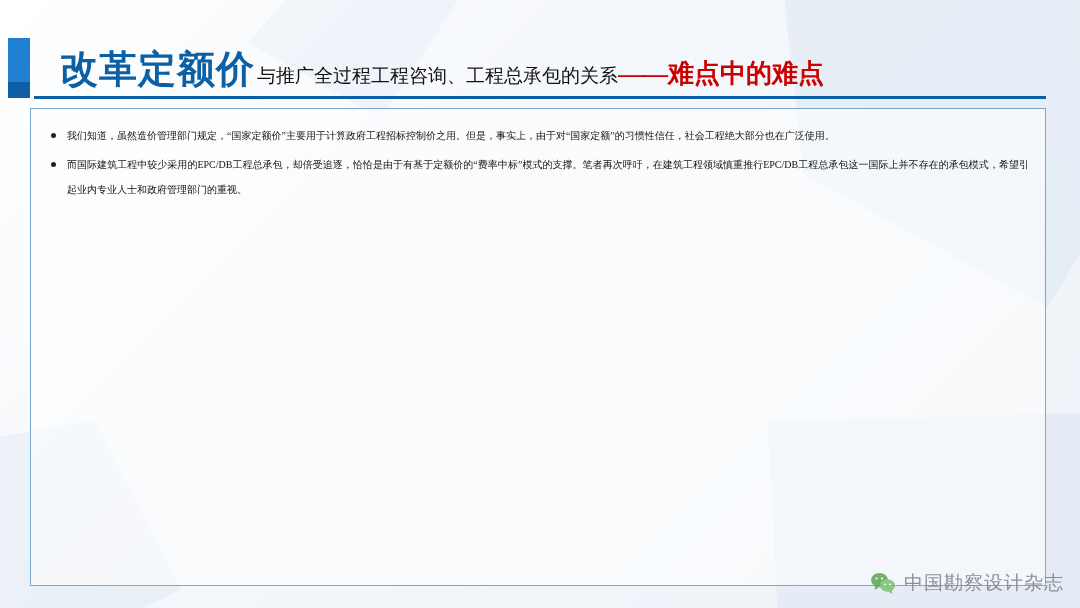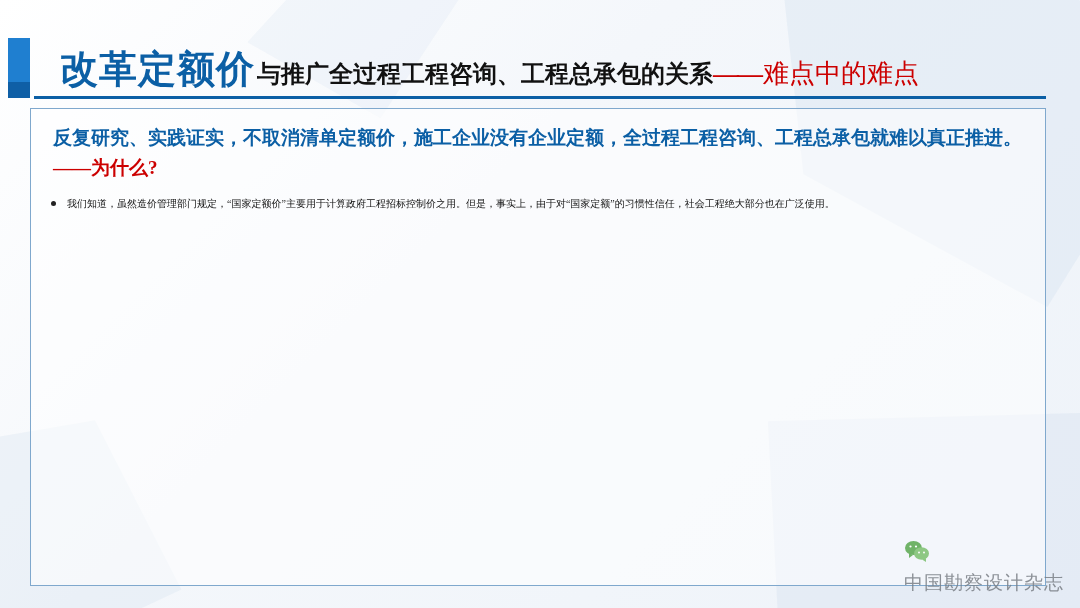--- a/index.html
+++ b/index.html
@@ -86,36 +86,36 @@
   }
   .title-main {
     font-family: "Liberation Serif", serif;
     font-weight: bold;
     font-size: 38px;
     color: #0b5fa5;
     letter-spacing: 1px;
   }
   .title-sub {
     font-family: "Liberation Serif", serif;
-    font-weight: bold;
-    font-size: 24px;
+    font-weight: normal;
+    font-size: 19px;
     color: #111111;
     margin-left: 2px;
   }
   .title-dash {
     font-family: "Liberation Serif", serif;
     font-weight: bold;
     font-size: 26px;
     color: #cc0000;
     margin-left: 0px;
     letter-spacing: -2px;
   }
   .title-accent {
     font-family: "Liberation Serif", serif;
-    font-weight: normal;
+    font-weight: bold;
     font-size: 26px;
     color: #cc0000;
     margin-left: 2px;
   }
   .title-rule {
     position: absolute;
     left: 34px;
     top: 96px;
     width: 1012px;
     height: 3px;
@@ -172,24 +172,23 @@
     border-radius: 50%;
     background: #222222;
   }
 
   
   .watermark {
     position: absolute;
     right: 16px;
     bottom: 12px;
     display: flex;
-    align-items: flex-start;
+    align-items: center;
     gap: 8px;
     opacity: 0.85;
-    flex-direction: column;
   }
   .wm-icon {
     width: 26px;
     height: 22px;
     position: relative;
   }
   .wm-text {
     font-family: "Liberation Serif", serif;
     font-size: 19px;
     color: #7a7f86;
@@ -210,24 +209,24 @@
 
   <div class="title-row">
     <span class="title-main">改革定额价</span>
     <span class="title-sub">与推广全过程工程咨询、工程总承包的关系</span>
     <span class="title-dash">——</span>
     <span class="title-accent">难点中的难点</span>
   </div>
   <div class="title-rule"></div>
 
   <div class="panel">
-    <p class="lead"><span>反复研究、实践证实，不取消清单定额价，施工企业没有企业定额，全过程工程咨询、工程总承包就难以真正推进。</span><span class="q">——为什么?</span></p>
 
     <ul class="bullets">
       <li><span>我们知道，虽然造价管理部门规定，“国家定额价”主要用于计算政府工程招标控制价之用。但是，事实上，由于对“国家定额”的习惯性信任，社会工程绝大部分也在广泛使用。</span></li>
+      <li><span>而国际建筑工程中较少采用的EPC/DB工程总承包，却倍受追逐，恰恰是由于有基于定额价的“费率中标”模式的支撑。笔者再次呼吁，在建筑工程领域慎重推行EPC/DB工程总承包这一国际上并不存在的承包模式，希望引起业内专业人士和政府管理部门的重视。</span></li>
     </ul>
   </div>
 
   <div class="watermark">
     <span class="wm-icon">
       <svg width="26" height="22" viewBox="0 0 26 22" xmlns="http://www.w3.org/2000/svg">
         <ellipse cx="9.5" cy="8" rx="8.5" ry="7" fill="#5aa84f"></ellipse>
         <polygon points="5,13 5,18 9,15" fill="#5aa84f"></polygon>
         <circle cx="6.5" cy="6.5" r="1.1" fill="#ffffff"></circle>
         <circle cx="12" cy="6.5" r="1.1" fill="#ffffff"></circle>

